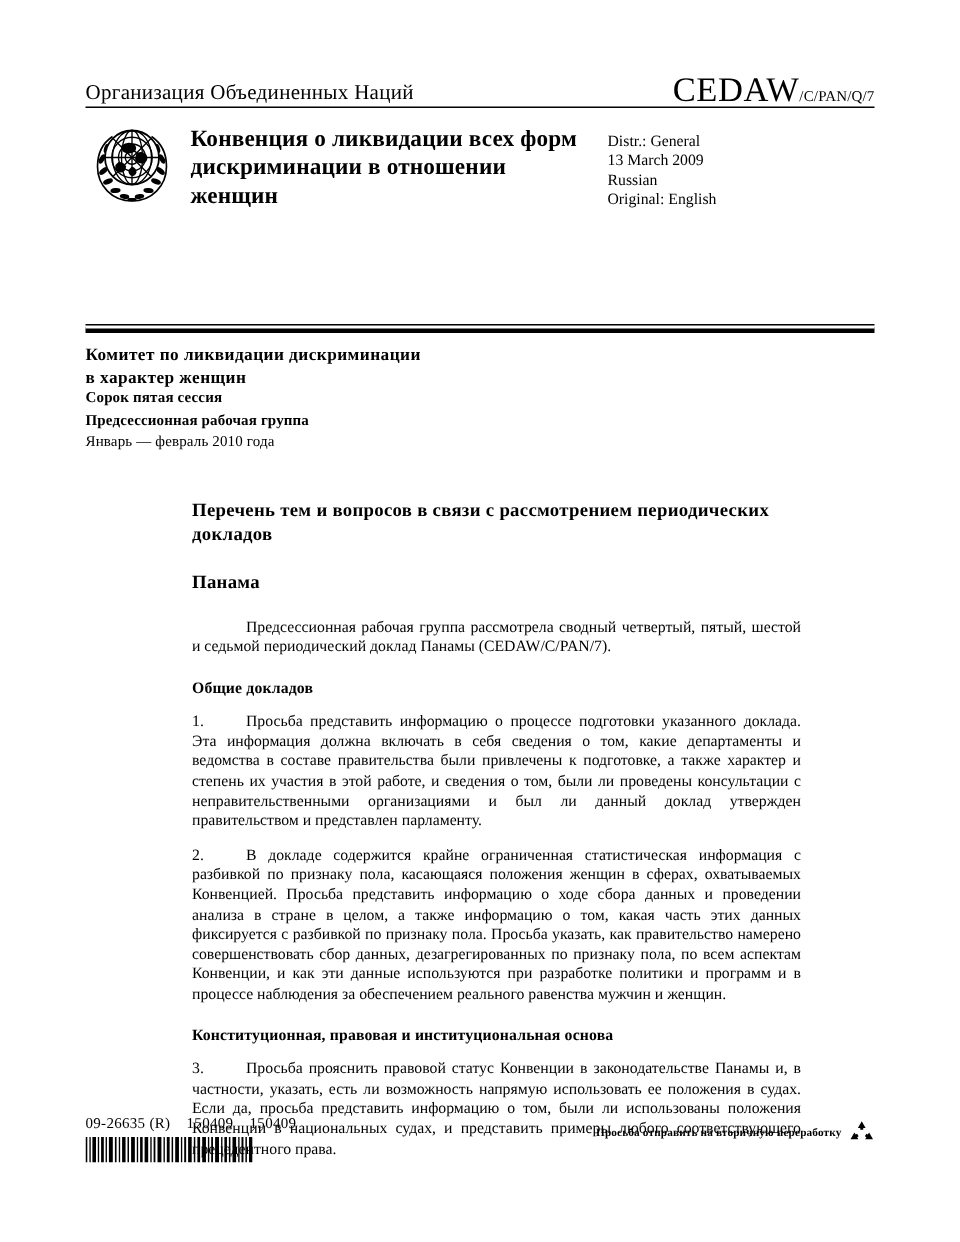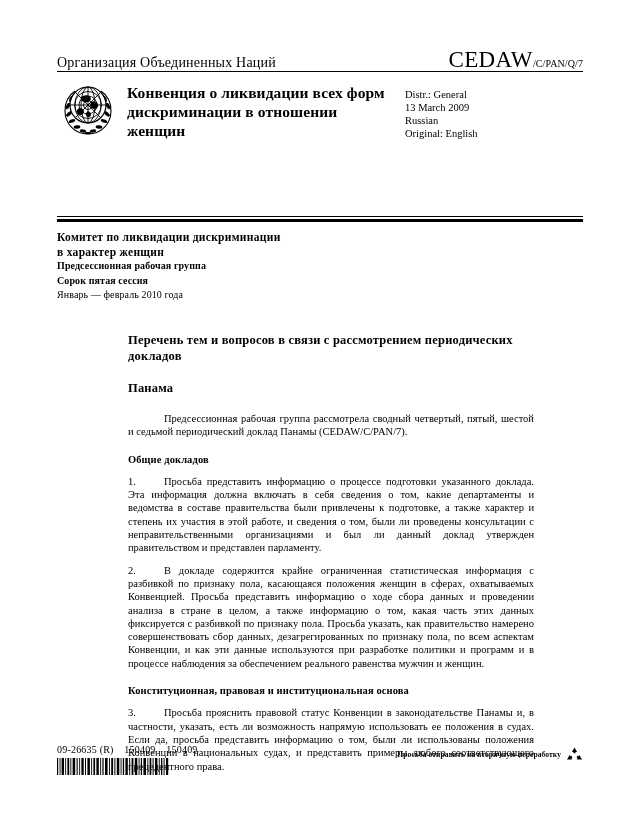--- a/index.html
+++ b/index.html
@@ -299,22 +299,22 @@
       <div>Russian</div>
       <div>Original: English</div>
     </div>
   </div>
 
   <div class="rule-thick"></div>
 
   <div class="committee">
     <div class="committee-name">Комитет по ликвидации дискриминации</div>
     <div class="committee-name">в характер женщин</div>
+    <div class="committee-sub">Сорок пятая сессия</div>
     <div class="committee-sub">Предсессионная рабочая группа</div>
-    <div class="committee-sub">Сорок пятая сессия</div>
     <div class="committee-date">Январь — февраль 2010 года</div>
   </div>
 
   <div class="content">
 
     <h1 class="list-title">Перечень тем и вопросов в связи с рассмотрением периодических докладов</h1>
 
     <h2 class="country">Панама</h2>
 
     <p class="intro">Предсессионная рабочая группа рассмотрела сводный четвертый, пятый, шестой и седьмой периодический доклад Панамы (CEDAW/C/PAN/7).</p>

